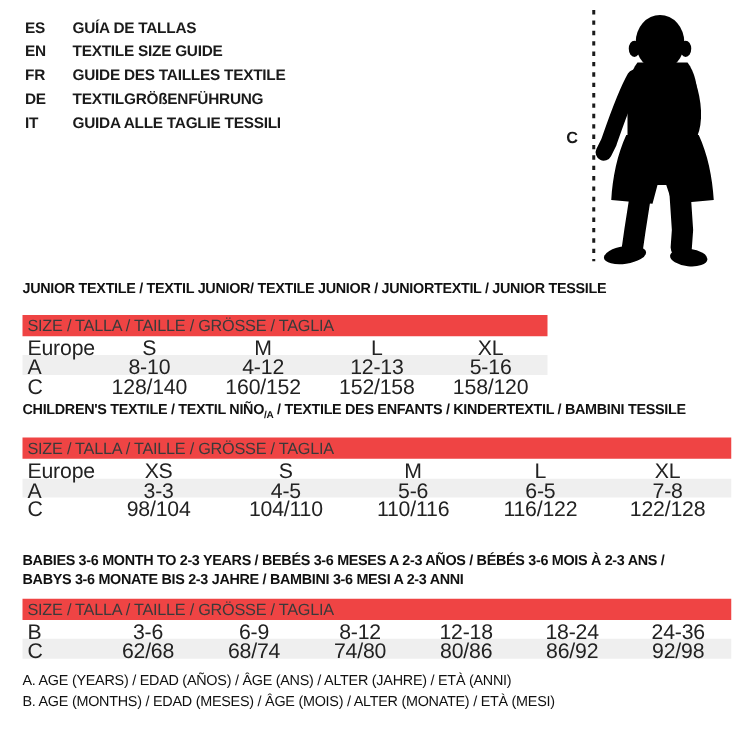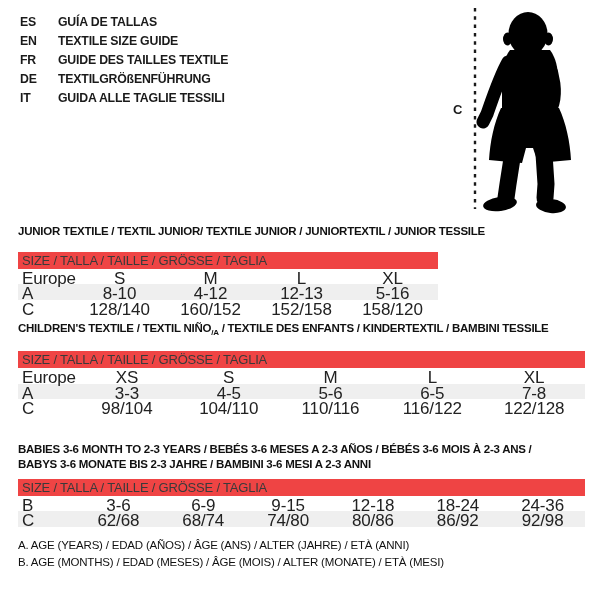--- a/index.html
+++ b/index.html
@@ -151,21 +151,21 @@
 
   <div class="section sec3">
     <div class="ttitle">BABIES 3-6 MONTH TO 2-3 YEARS / BEBÉS 3-6 MESES A 2-3 AÑOS / BÉBÉS 3-6 MOIS À 2-3 ANS /</div>
     <div class="ttitle">BABYS 3-6 MONATE BIS 2-3 JAHRE / BAMBINI 3-6 MESI A 2-3 ANNI</div>
     <div class="gap3"></div>
     <div class="sizebar">SIZE / TALLA / TAILLE / GRÖSSE / TAGLIA</div>
     <div class="trow cols6">
       <span class="rlabel">B</span>
       <span class="cell">3-6</span>
       <span class="cell">6-9</span>
-      <span class="cell">9-15</span>
+      <span class="cell">8-12</span>
       <span class="cell">12-18</span>
       <span class="cell">18-24</span>
       <span class="cell">24-36</span>
     </div>
     <div class="trow cols6 alt">
       <span class="rlabel">C</span>
       <span class="cell">62/68</span>
       <span class="cell">68/74</span>
       <span class="cell">74/80</span>
       <span class="cell">80/86</span>

